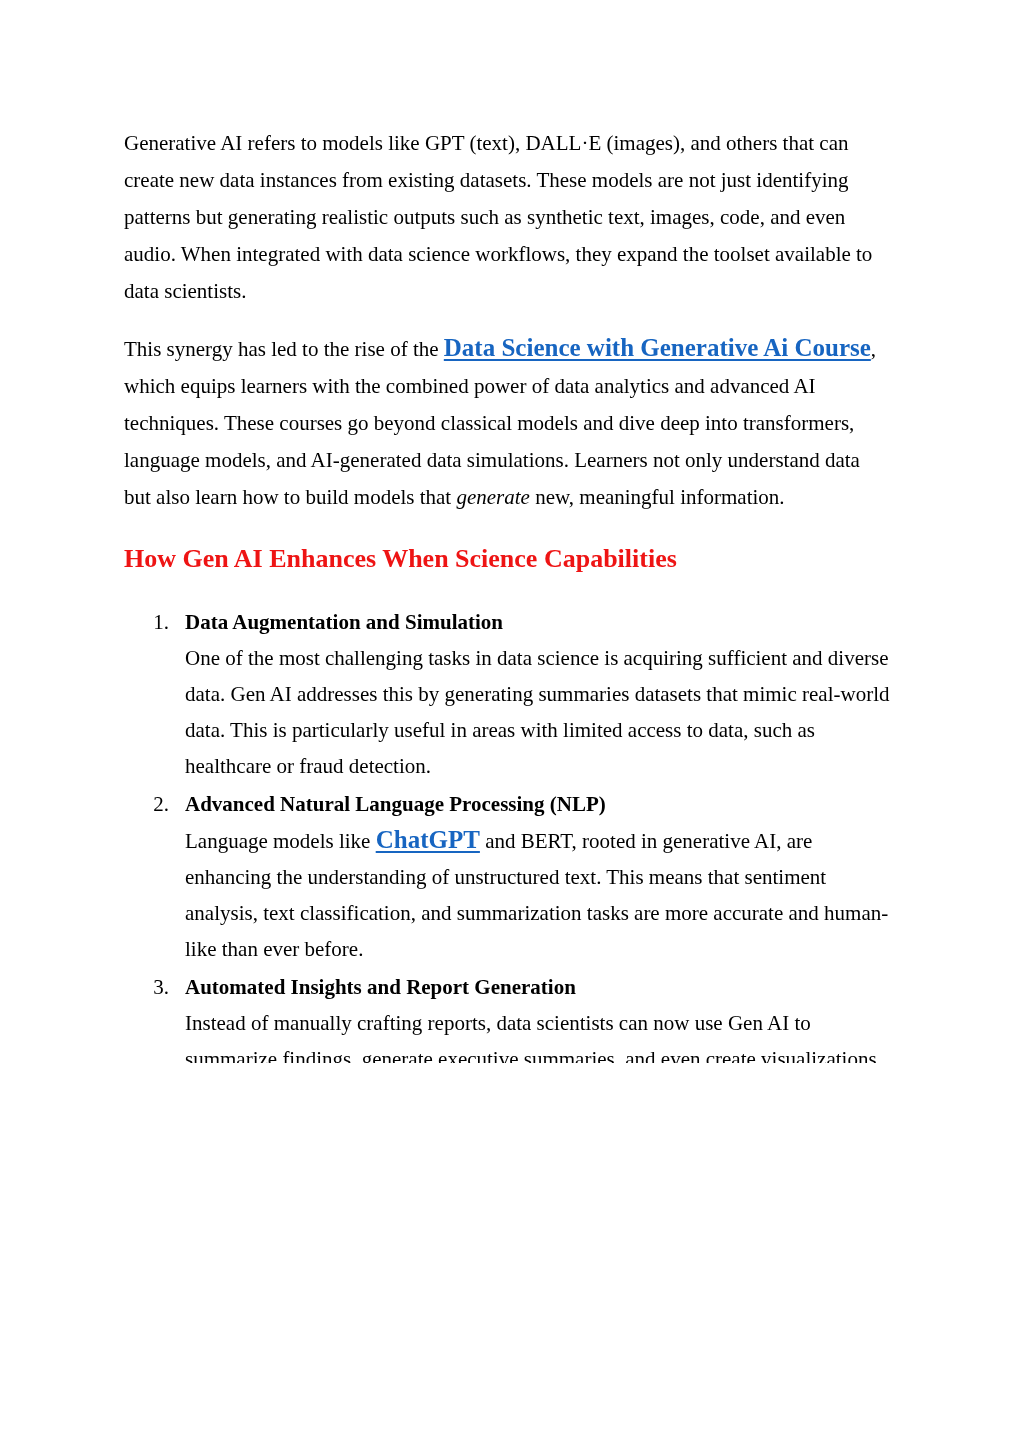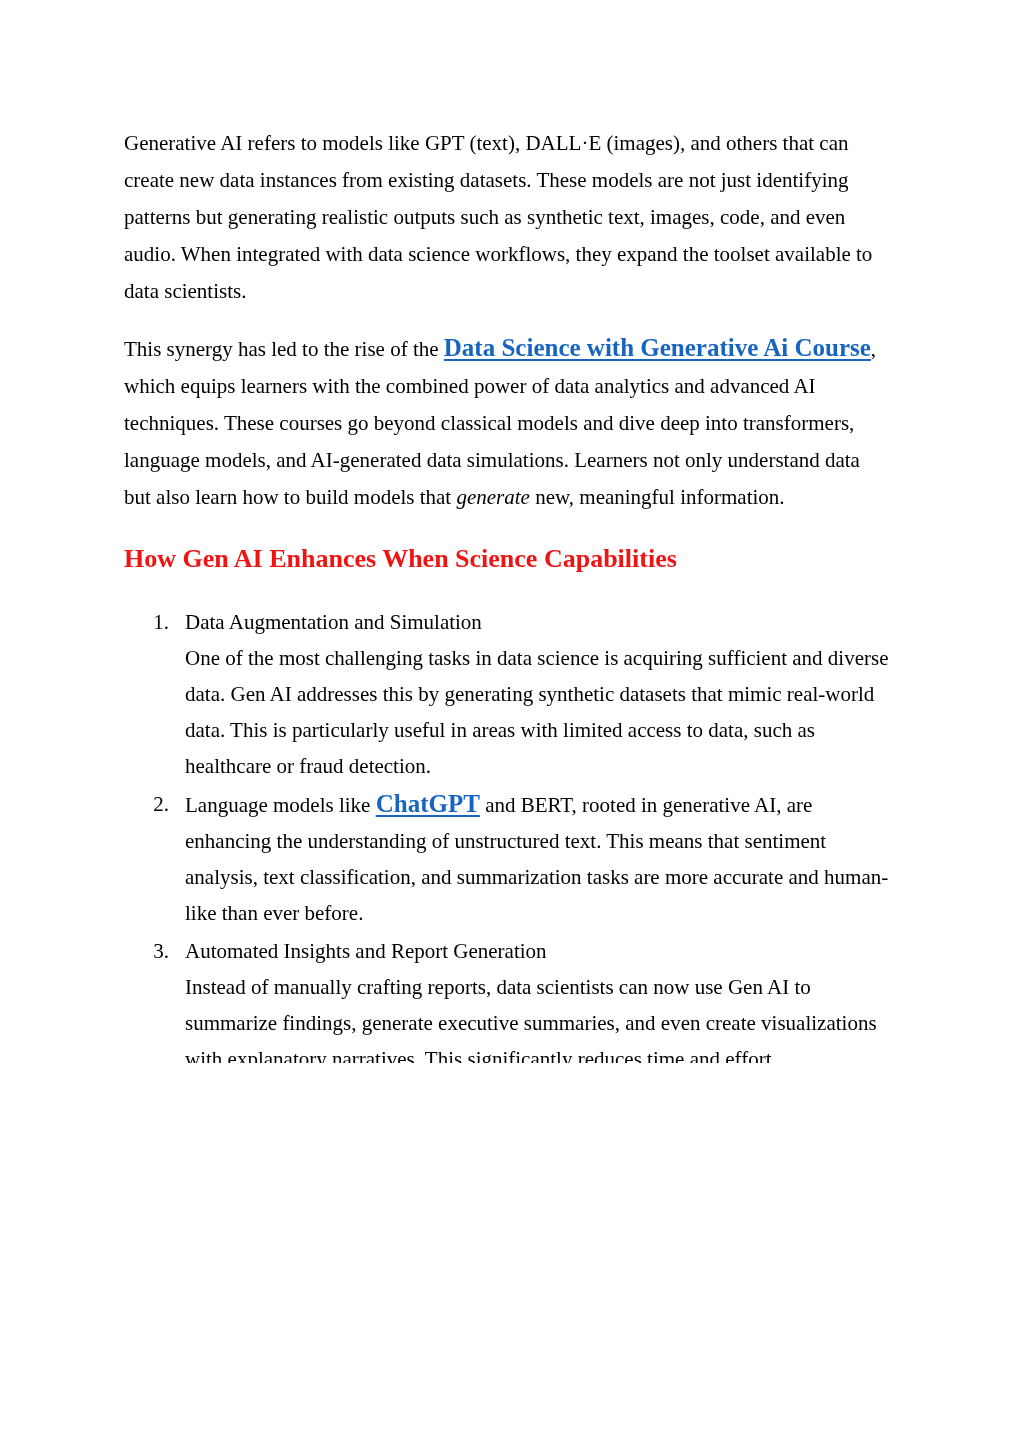--- a/index.html
+++ b/index.html
@@ -56,21 +56,21 @@
   .cap-marker {
     flex: 0 0 61px;
     box-sizing: border-box;
     width: 61px;
     padding-right: 16px;
     text-align: right;
     line-height: 36px;
   }
   .cap-content { flex: 1 1 auto; }
   .cap-title {
-    font-weight: normal;
+    font-weight: bold;
     line-height: 36px;
   }
   .cap-body {
     line-height: 36px;
   }
 </style>
 </head>
 <body>
 
 <div class="page">
@@ -80,27 +80,28 @@
   <p class="para"><span class="run-plain">This synergy has led to the rise of the </span><a href="#" class="run-link">Data Science with Generative Ai Course</a><span class="run-plain">, which equips learners with the combined power of data analytics and advanced AI techniques. These courses go beyond classical models and dive deep into transformers, language models, and AI-generated data simulations. Learners not only understand data but also learn how to build models that </span><span class="run-italic">generate</span><span class="run-plain"> new, meaningful information.</span></p>
 
   <h2 class="heading">How Gen AI Enhances When Science Capabilities</h2>
 
   <ol class="cap-list">
 
     <li class="cap-item">
       <span class="cap-marker">1.</span>
       <div class="cap-content">
         <div class="cap-title">Data Augmentation and Simulation</div>
-        <div class="cap-body"><span class="run-plain">One of the most challenging tasks in data science is acquiring sufficient and diverse data. Gen AI addresses this by generating synthetic datasets that mimic real-world data. This is particularly useful in areas with limited access to data, such as healthcare or fraud detection.</span></div>
+        <div class="cap-body"><span class="run-plain">One of the most challenging tasks in data science is acquiring sufficient and diverse data. Gen AI addresses this by generating summaries datasets that mimic real-world data. This is particularly useful in areas with limited access to data, such as healthcare or fraud detection.</span></div>
       </div>
     </li>
 
     <li class="cap-item">
       <span class="cap-marker">2.</span>
       <div class="cap-content">
+        <div class="cap-title">Advanced Natural Language Processing (NLP)</div>
         <div class="cap-body"><span class="run-plain">Language models like </span><a href="#" class="run-link">ChatGPT</a><span class="run-plain"> and BERT, rooted in generative AI, are enhancing the understanding of unstructured text. This means that sentiment analysis, text classification, and summarization tasks are more accurate and human-like than ever before.</span></div>
       </div>
     </li>
 
     <li class="cap-item">
       <span class="cap-marker">3.</span>
       <div class="cap-content">
         <div class="cap-title">Automated Insights and Report Generation</div>
         <div class="cap-body"><span class="run-plain">Instead of manually crafting reports, data scientists can now use Gen AI to summarize findings, generate executive summaries, and even create visualizations with explanatory narratives. This significantly reduces time and effort.</span></div>
       </div>

